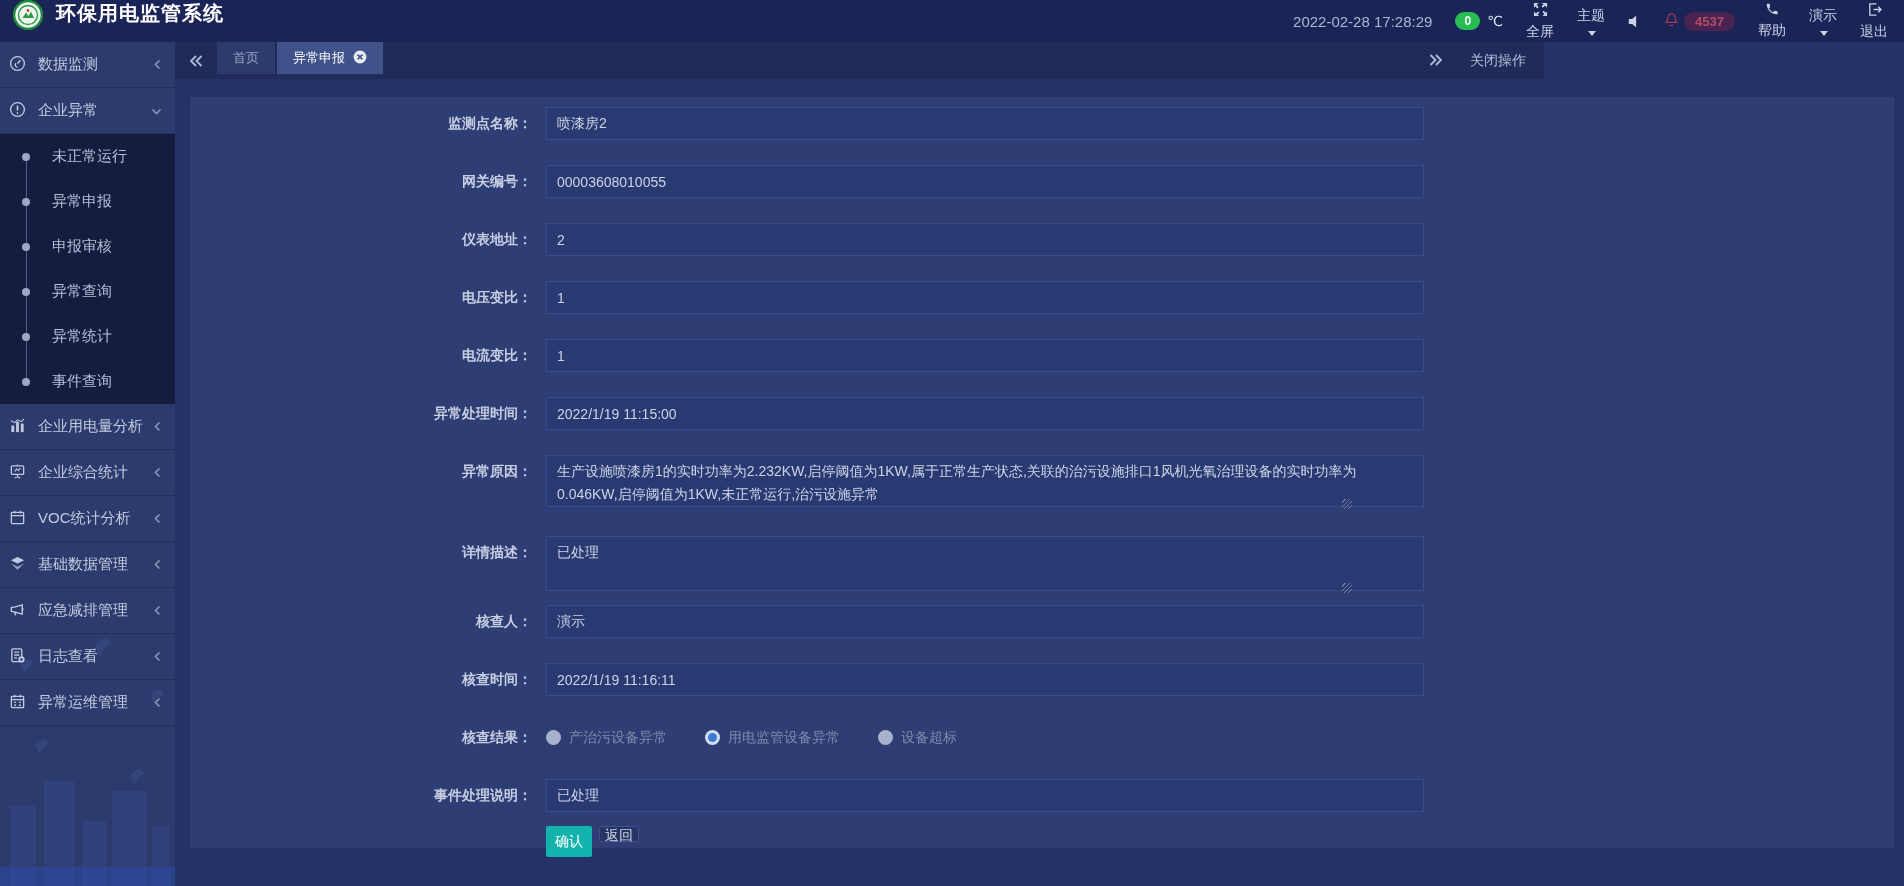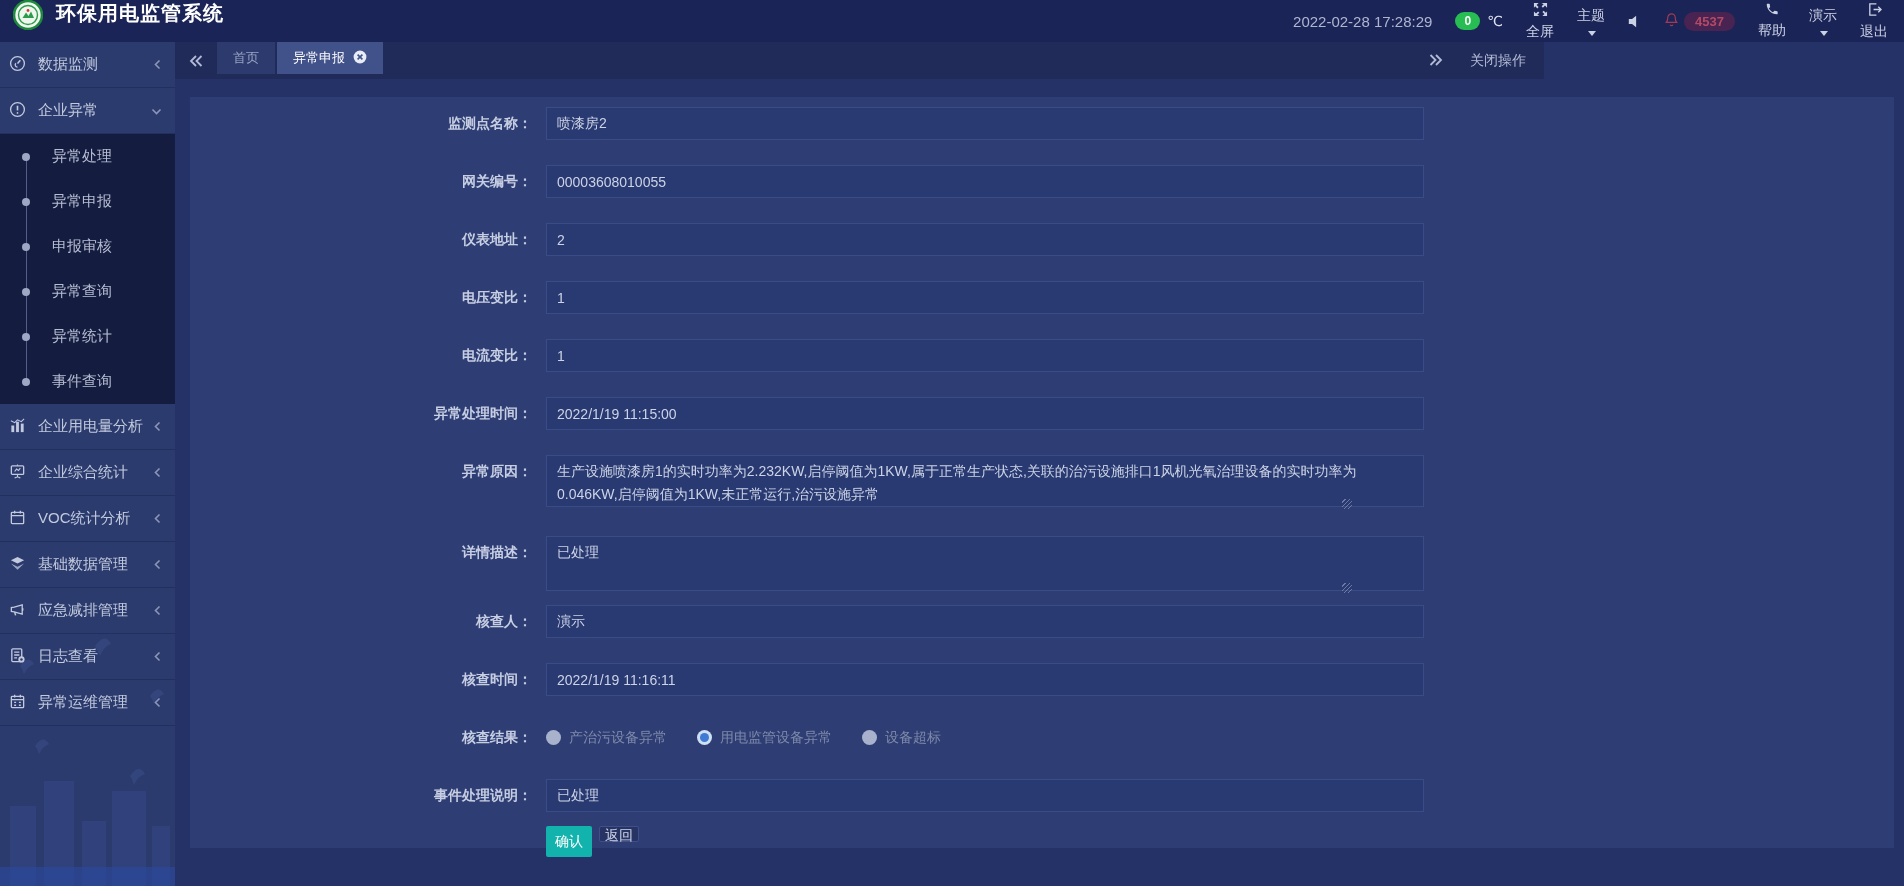--- a/index.html
+++ b/index.html
@@ -64,21 +64,21 @@
     color:#ccd3e6; font-size:14px; padding:0 10px; font-family:"Liberation Sans","DejaVu Sans",sans-serif; outline:none; }
   textarea.fin { resize:none; padding:4px 10px; line-height:23px; overflow:hidden; }
   .fin.h52 { height:52px; }
   .fin.h55 { height:55px; }
   .grip { position:absolute; right:2px; bottom:2px; width:10px; height:10px;
     background:repeating-linear-gradient(135deg, transparent 0 2px, #8a94b4 2px 3px); opacity:.7; pointer-events:none; }
   .mb10 { margin-bottom:10px; }
   .mb14 { margin-bottom:14px; }
 
   
-  .radio-row { display:flex; align-items:center; height:33px; gap:0; }
+  .radio-row { display:flex; align-items:center; height:33px; gap:8px; }
   .radio-opt { display:flex; align-items:center; margin-right:30px; cursor:pointer; }
   .radio-dot { width:15px; height:15px; border-radius:50%; background:#a9b2cc; flex:none; }
   .radio-dot.selected { background:#cfe0f2; display:flex; align-items:center; justify-content:center; }
   .radio-dot.selected::after { content:""; width:9px; height:9px; border-radius:50%; background:#3f7ad4; }
   .radio-label { color:#7d88a9; font-size:14px; margin-left:8px; }
 
   
   .btn-row { display:flex; margin-left:356px; margin-top:14px; }
   .btn-confirm { width:46px; height:31px; background:#13b3ad; border:none; color:#fff;
     font-size:14px; border-radius:2px; cursor:pointer; font-family:inherit; }
@@ -193,21 +193,21 @@
     <span class="s-label">企业异常</span>
     <span class="chev">
       <svg width="11" height="9" viewBox="0 0 11 9" fill="none" stroke="#8b96b8" stroke-width="1.6">
           <path d="M1.5 2.5 L5.5 6.5 L9.5 2.5"></path>
         </svg>
     </span>
   </div>
 
   <div class="submenu">
     <div class="sub-item">
-        <span>异常处理</span>
+        <span>未正常运行</span>
       </div>
     <div class="sub-item">
         <span>异常申报</span>
       </div>
     <div class="sub-item">
         <span>申报审核</span>
       </div>
     <div class="sub-item">
         <span>异常查询</span>
       </div>

